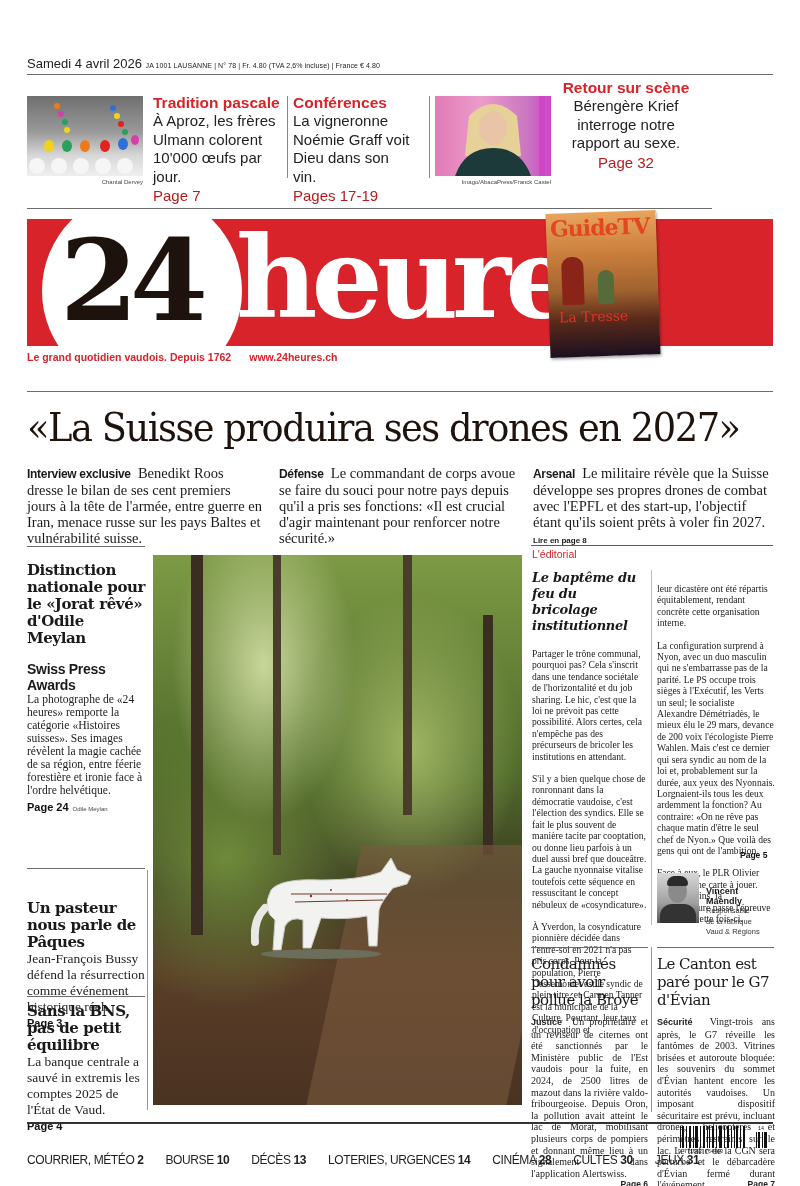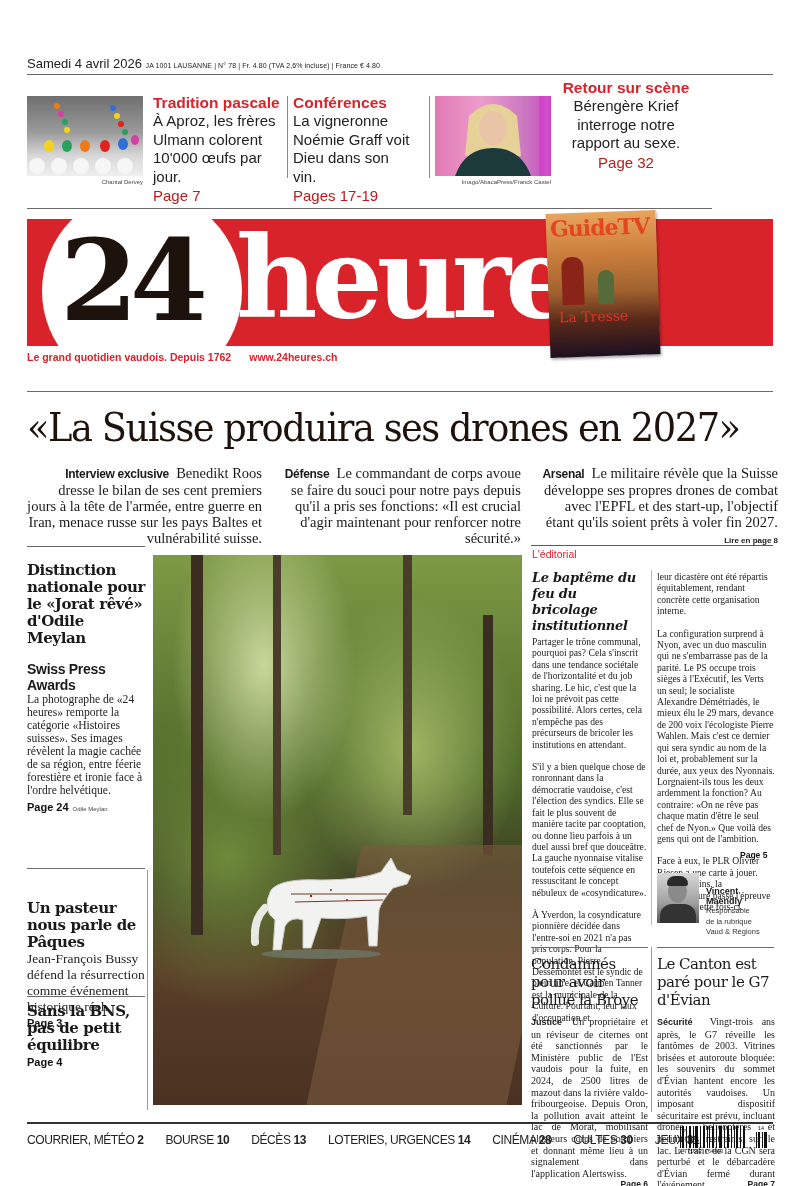--- a/index.html
+++ b/index.html
@@ -29,21 +29,21 @@
   .guide-cover { left: 548px; top: 212px; width: 110px; height: 144px; transform: rotate(-2deg); background: linear-gradient(180deg,#e8a45d 0%,#c97d3c 30%,#a0622f 55%,#5a2a1a 75%,#1c1020 100%); box-shadow: 1px 2px 3px rgba(0,0,0,0.35); overflow: hidden; }
   .guide-cover .gt { position: absolute; left: 4px; top: 2px; font-family: "DejaVu Serif", serif; font-weight: bold; font-size: 22px; color: #e2471f; letter-spacing: -1px; }
   .guide-cover .lt { position: absolute; left: 10px; top: 96px; font-family: "DejaVu Serif", serif; font-size: 14px; color: #e0332a; }
   .guide-cover .fig1 { position: absolute; left: 14px; top: 44px; width: 22px; height: 48px; background: #8b2418; border-radius: 10px 10px 2px 2px; }
   .guide-cover .fig2 { position: absolute; left: 50px; top: 58px; width: 16px; height: 34px; background: #556b3a; border-radius: 8px 8px 2px 2px; }
   .tagline { left: 27px; top: 351px; font-family: "Liberation Sans", sans-serif; font-weight: bold; font-size: 10.5px; color: #d8232a; }
   .tagline span + span { margin-left: 18px; }
 
   
   .headline { left: 27px; top: 403px; width: 750px; font-family: "DejaVu Serif", serif; font-size: 40px; letter-spacing: -1.6px; line-height: 48px; color: #1e120c; transform: scaleX(0.92); transform-origin: left; white-space: nowrap; }
-  .deck { font-family: "Liberation Serif", serif; font-size: 14.5px; line-height: 16px; color: #1a1a1a; text-align: right; }
+  .deck { font-family: "Liberation Serif", serif; font-size: 14.5px; line-height: 16px; color: #1a1a1a; }
   .kicker { font-family: "Liberation Sans", sans-serif; font-weight: bold; font-size: 12px; letter-spacing: -0.3px; }
   .small-ref { font-family: "Liberation Sans", sans-serif; font-weight: bold; font-size: 8px; }
 
   
   .lhead { font-family: "DejaVu Serif", serif; font-weight: bold; font-size: 15px; line-height: 17px; color: #1a1a1a; letter-spacing: -0.4px; }
   .lbody { font-family: "Liberation Serif", serif; font-size: 13.5px; line-height: 16px; color: #222; }
   .pageref { font-family: "Liberation Sans", sans-serif; font-weight: bold; font-size: 11px; color: #111; }
 
   
   .mainphoto { left: 153px; top: 555px; width: 369px; height: 550px; background:
@@ -52,38 +52,38 @@
       radial-gradient(ellipse at 20% 55%, #6e8a3a 0%, rgba(110,138,58,0) 35%),
       linear-gradient(180deg, #7d9a45 0%, #4f6a2a 40%, #3b3a22 60%, #5a3e28 75%, #4a3222 100%);
       overflow: hidden; }
   .mainphoto .trunk { position: absolute; background: #3a2e22; }
   .mainphoto .path { position: absolute; left: 180px; top: 290px; width: 200px; height: 270px; background: #7a5a3e; transform: skewX(-12deg); opacity: 0.6; }
   .mainphoto .wolf { position: absolute; left: 98px; top: 295px; width: 160px; height: 110px; }
 
   
   .ed-label { font-family: "Liberation Sans", sans-serif; font-size: 10.5px; color: #d8232a; }
   .ed-title { font-family: "DejaVu Serif", serif; font-style: italic; font-weight: bold; font-size: 13px; line-height: 16px; letter-spacing: -0.3px; }
-  .ed-body { font-family: "Liberation Serif", serif; font-size: 9.6px; line-height: 11.4px; color: #222; }
+  .ed-body { font-family: "Liberation Serif", serif; font-size: 9.6px; line-height: 11.4px; color: #222; margin-top: 12px; }
   .ed-body p { margin-bottom: 11px; }
   .author-photo { background: linear-gradient(180deg,#d8d8d8 0%,#a0a0a0 60%,#555 100%); overflow: hidden; }
   .author-photo .face { position: absolute; left: 11px; top: 6px; width: 19px; height: 24px; border-radius: 50%; background: #8a8a8a; }
   .author-photo .hair { position: absolute; left: 10px; top: 3px; width: 21px; height: 10px; border-radius: 10px 10px 3px 3px; background: #2a2a2a; }
   .author-photo .body { position: absolute; left: 3px; top: 31px; width: 36px; height: 20px; border-radius: 12px 12px 0 0; background: #333; }
   .author-name { font-family: "Liberation Sans", sans-serif; font-weight: bold; font-size: 9px; }
   .author-role { font-family: "Liberation Sans", sans-serif; font-size: 7.5px; line-height: 10.5px; color: #333; }
 
   
   .bhead { font-family: "DejaVu Serif", serif; font-size: 15px; line-height: 18px; letter-spacing: -0.5px; color: #1a1a1a; font-weight: normal; }
   .bbody { font-family: "Liberation Serif", serif; font-size: 10px; line-height: 11.6px; color: #222; text-align: justify; }
   .bbody .k { font-family: "Liberation Sans", sans-serif; font-weight: bold; font-size: 9px; margin-top: 32px; }
   .bbody .pg { font-family: "Liberation Sans", sans-serif; font-weight: bold; font-size: 8.5px; float: right; }
 
   
   .index { left: 27px; top: 1133px; font-family: "Liberation Sans", sans-serif; font-size: 12px; color: #222; letter-spacing: -0.4px; white-space: nowrap; }
-  .index .item { display: inline-block; margin-right: 19px; }
+  .index .item { display: inline-block; margin-right: 19px; margin-top: 20px; }
   .index b { font-weight: bold; }
   .barcode { left: 678px; top: 1124px; width: 94px; height: 30px; }
 </style>
 </head>
 <body>
 
 <div class="abs dateline sans">
   <span>Samedi 4 avril 2026</span>
   <span class="small">JA 1001 LAUSANNE | N° 78 | Fr. 4.80 (TVA 2,6% incluse) | France € 4.80</span>
 </div>
@@ -199,20 +199,21 @@
 <div class="hr" style="left:27px;top:868px;width:118px;"></div>
 <div class="abs" style="left:27px;top:900px;width:120px;">
   <div class="lhead">Un pasteur nous parle de Pâques</div>
   <div class="lbody">Jean-François Bussy défend la résurrection comme événement historique réel.</div>
   <div class="pageref" style="margin-top:2px;">Page 3</div>
 </div>
 
 <div class="hr" style="left:27px;top:996px;width:118px;"></div>
 <div class="abs" style="left:27px;top:1003px;width:120px;">
   <div class="lhead">Sans la BNS, pas de petit équilibre</div>
+  <div class="lbody">La banque centrale a sauvé in extremis les comptes 2025 de l'État de Vaud.</div>
   <div class="pageref" style="margin-top:2px;">Page 4</div>
 </div>
 <div class="vsep" style="left:147px;top:870px;height:240px;background:#999;"></div>
 
 <div class="abs mainphoto">
   <div class="trunk" style="left:38px;top:0;width:12px;height:380px;"></div>
   <div class="trunk" style="left:120px;top:0;width:8px;height:300px;background:#4a3d2c;"></div>
   <div class="trunk" style="left:250px;top:0;width:9px;height:260px;background:#4a3d2c;"></div>
   <div class="trunk" style="left:330px;top:60px;width:10px;height:240px;"></div>
   <div class="path"></div>

